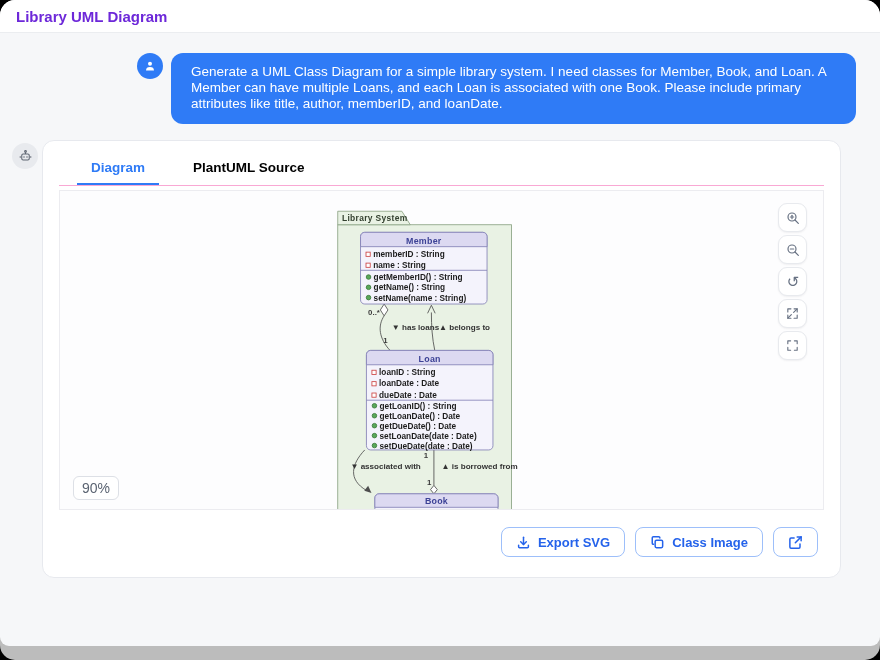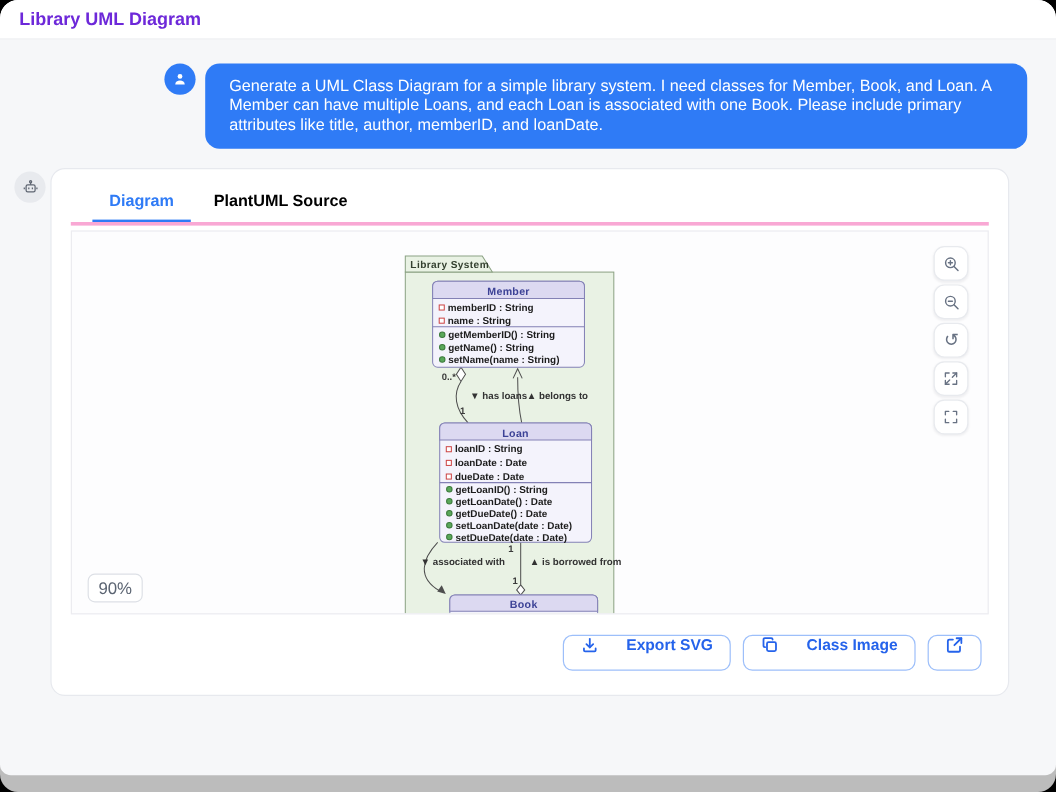--- a/index.html
+++ b/index.html
@@ -18,38 +18,38 @@
   .bubble { background:#2f7bf6; color:#fff; border-radius:12px; padding:11px 20px 12px;
             font-size:13.5px; line-height:16px; flex:1; }
 
   .work-area { position:relative; }
   .bot-avatar { position:absolute; left:12px; top:3px; width:26px; height:26px; border-radius:50%;
                 background:#e8eaee; display:flex; align-items:center; justify-content:center; }
 
   .card { margin:16px 39px 0 42px; background:#fff; border:1px solid #e7e9ee; border-radius:12px;
           padding:10px 16px 20px; }
 
-  .tabbar { display:flex; gap:5px; padding:0 18px; border-bottom:3px solid #f9a8d4; }
+  .tabbar { display:flex; gap:20px; padding:0 18px; border-bottom:1px solid #f9a8d4; }
   .tab { padding:9px 14px 8px; font-size:13.5px; font-weight:600; color:#000000; cursor:pointer;
          border-bottom:2px solid transparent; }
   .tab.active { color:#2f7bf6; border-bottom-color:#2f7bf6; }
 
   .canvas { position:relative; height:320px; margin-top:4px; background:#fdfdfe;
             border:1px solid #ececf0; overflow:hidden; }
   .canvas svg.uml { position:absolute; inset:0; }
 
   .zoom-controls { position:absolute; top:12px; right:16px; display:flex; flex-direction:column; gap:3px; }
   .zbtn { width:29px; height:29px; background:#fff; border:1px solid #e8eaee; border-radius:9px;
           box-shadow:0 1px 2px rgba(16,24,40,.06); display:flex; align-items:center; justify-content:center;
           cursor:pointer; color:#687283; }
   .zoom-badge { position:absolute; left:13px; bottom:9px; background:#fff; border:1px solid #dde0e6;
                 border-radius:6px; padding:3px 8px; font-size:14px; color:#5b6472; }
 
   .footer { display:flex; justify-content:flex-end; gap:10px; margin-top:17px; padding-right:6px; }
-  .fbtn { height:30px; display:inline-flex; gap:23px; padding:0 14px;
+  .fbtn { height:30px; display:inline-flex; align-items:center; gap:7px; padding:0 14px;
           background:#fff; border:1px solid #9dbffa; border-radius:8px; color:#2563eb;
           font-size:13px; font-weight:600; cursor:pointer; }
 
   
   .uml text { font-family:"Liberation Sans", sans-serif; }
   .pkg-title { font-size:10px; font-weight:bold; fill:#33402f; letter-spacing:.4px; }
   .cls-title { font-size:10.5px; font-weight:bold; fill:#3c4296; letter-spacing:.3px; }
   .mem-txt  { font-size:9.8px; font-weight:bold; fill:#1c1c1c; }
   .rel-lbl  { font-size:9.6px; font-weight:bold; fill:#333; }
   .mult     { font-size:9.3px; font-weight:bold; fill:#3a3a3a; }

